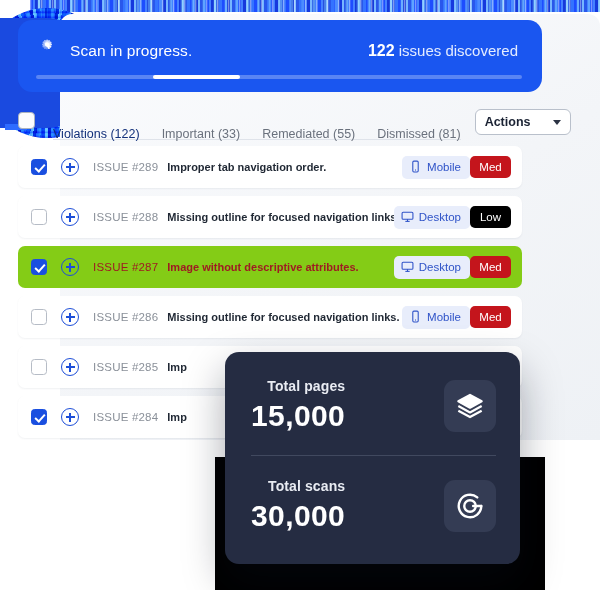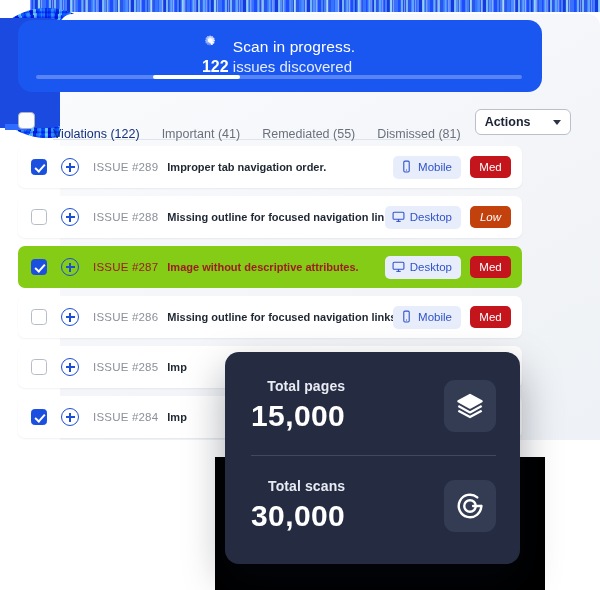--- a/index.html
+++ b/index.html
@@ -110,21 +110,20 @@
     border-radius: 14px;
     z-index: 6;
     color: #ffffff;
   }
   .banner-row {
     display: flex;
     align-items: center;
     justify-content: space-between;
     padding: 16px 24px 0 18px;
     height: 46px;
-    flex-direction: column;
   }
   .banner-left { display: flex; align-items: center; gap: 12px; }
   .spinner { width: 22px; height: 22px; position: relative; flex: none; }
   .spinner i {
     position: absolute;
     left: 50%; top: 50%;
     width: 2.2px; height: 7px;
     background: #ffffff;
     border-radius: 1px;
     transform-origin: 50% -3px;
@@ -311,36 +310,35 @@
   .dev-badge {
     display: flex;
     align-items: center;
     gap: 5px;
     background: #e8edfb;
     border-radius: 5px;
     padding: 4px 9px 4px 7px;
     font-size: 11.5px;
     color: #2f53c8;
     flex: none;
-    margin-right: 9px;
   }
   .dev-ico { width: 13px; height: 13px; flex: none; }
 
   .sev {
     width: 41px; height: 22px;
     border-radius: 5px;
     color: #ffffff;
     font-size: 11.5px;
     display: flex;
     align-items: center;
     justify-content: center;
     flex: none;
   }
   .sev.med { background: #c4151c; }
-  .sev.low { background: #c2410c; font-style: italic; }
+  .sev.low { background: #000000; }
 
   
   .black-block {
     position: absolute;
     left: 215px; top: 457px;
     width: 330px; height: 133px;
     background: #000000;
     z-index: 7;
   }
 
@@ -424,21 +422,21 @@
     </div>
     <div class="progress-track">
       <div class="progress-chunk"></div>
     </div>
   </div>
 
   <div class="tabbar">
     <div class="tab-check"></div>
     <div class="tabs" id="tabs">
         <div class="tab active">Violations (122)</div>
-        <div class="tab">Important (41)</div>
+        <div class="tab">Important (33)</div>
         <div class="tab">Remediated (55)</div>
         <div class="tab">Dismissed (81)</div>
       </div>
     <div class="actions-btn">
       <span>Actions</span>
       <span class="caret"></span>
     </div>
   </div>
 
   <div class="rows" id="rows">

